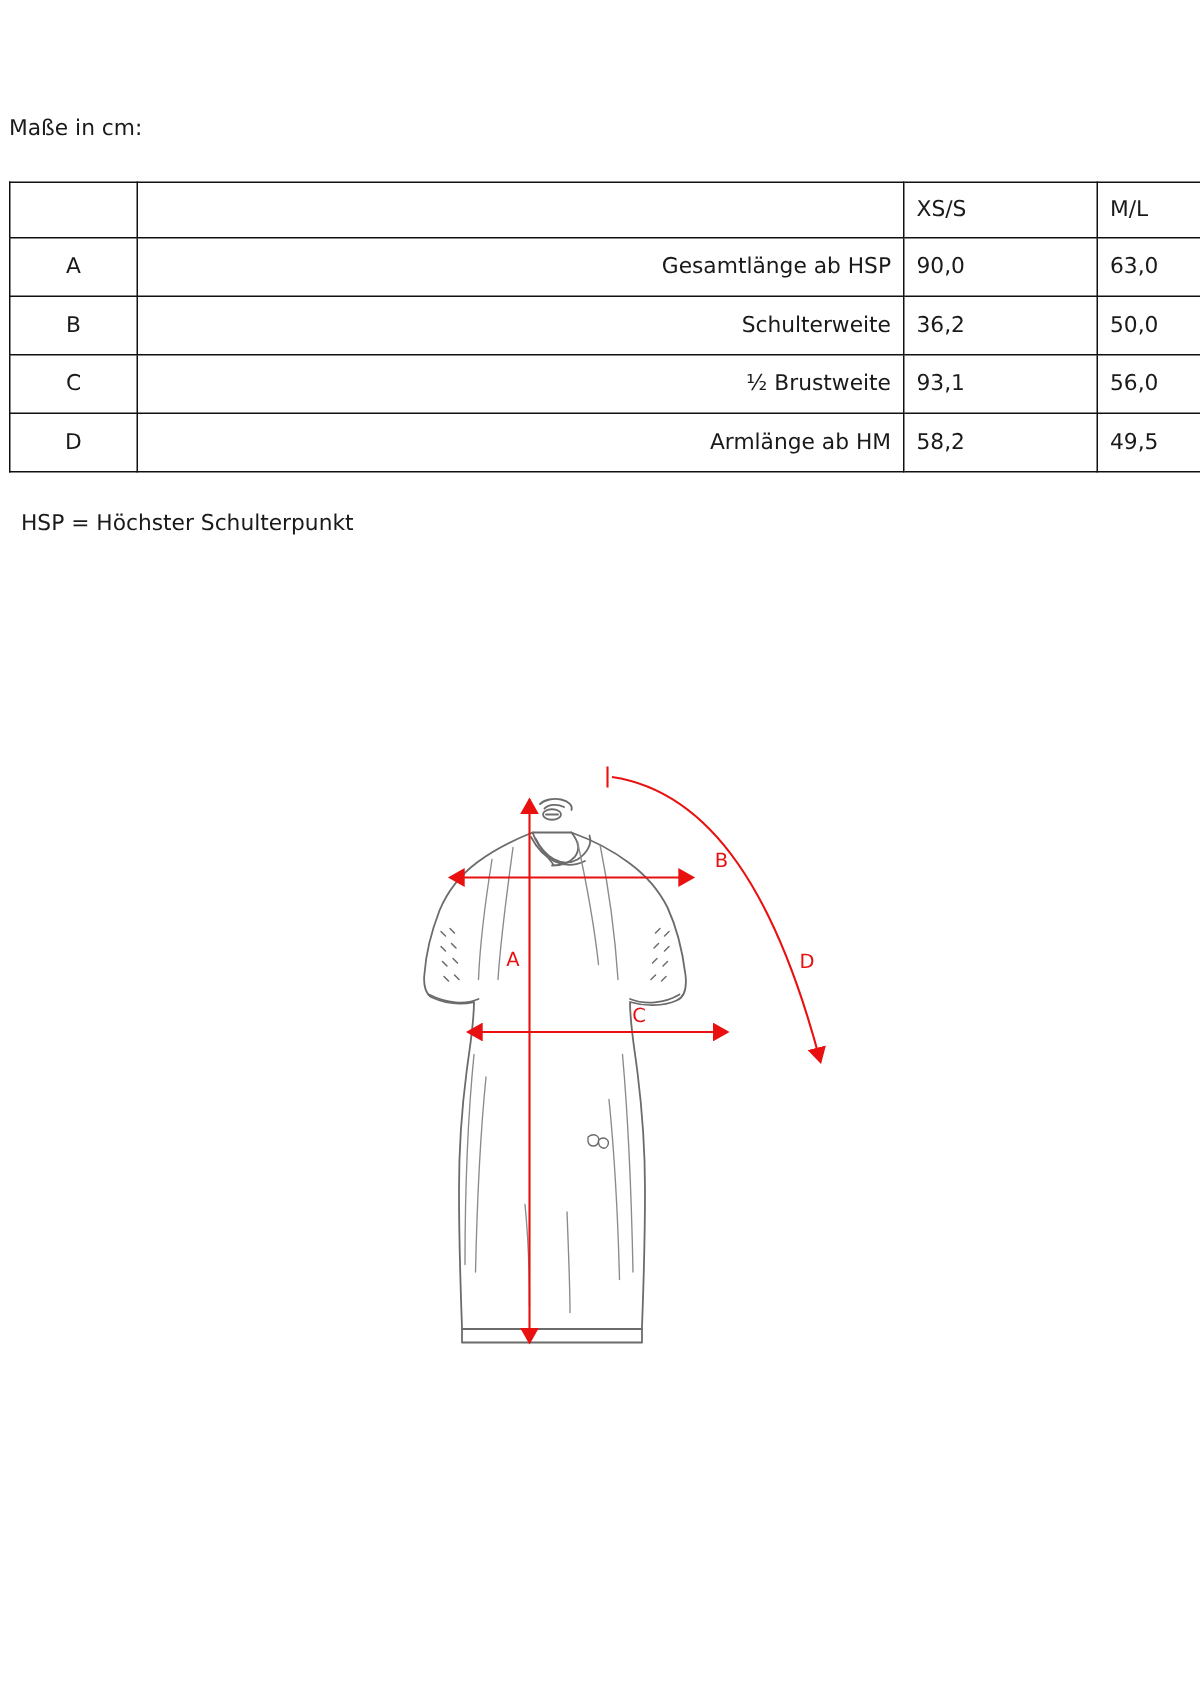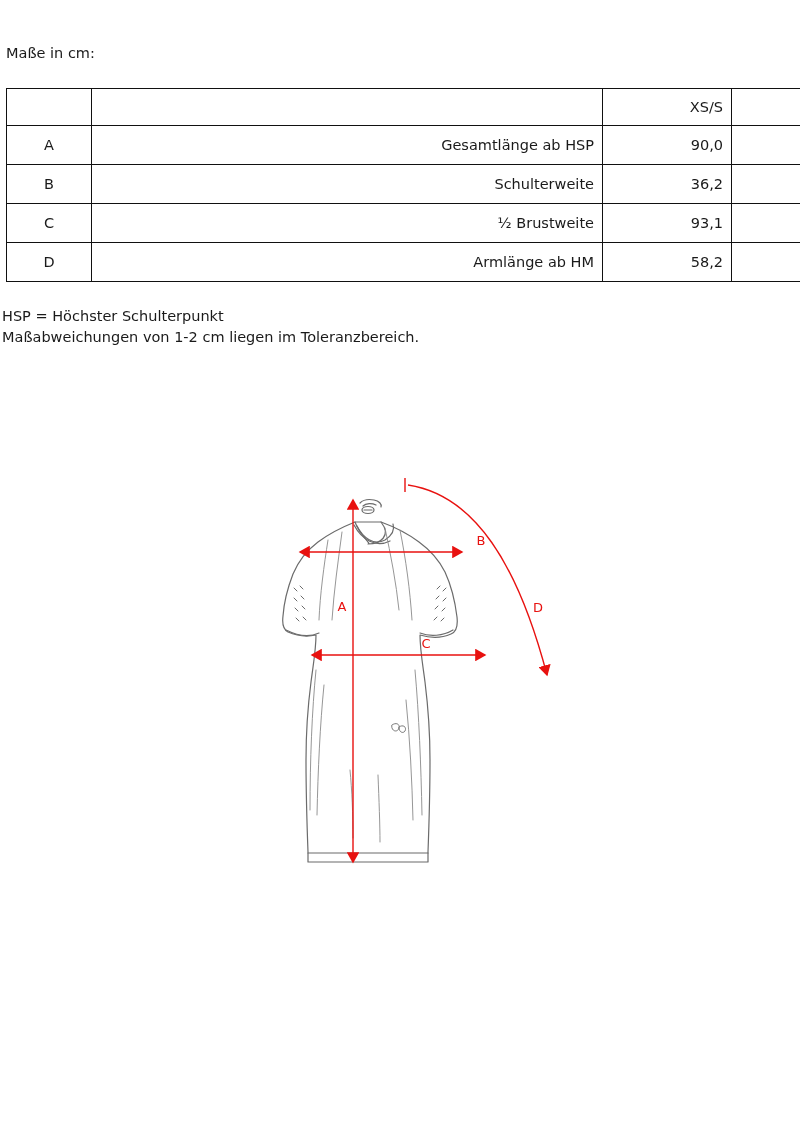--- a/index.html
+++ b/index.html
@@ -11,20 +11,21 @@
     width: 800px;
     height: 1132px;
     position: relative;
     font-family: "DejaVu Sans", sans-serif;
     color: #1a1a1a;
   }
   .page {
     position: absolute;
     inset: 0;
     padding: 0;
+    margin-top: 33px;
   }
   .intro {
     position: absolute;
     left: 6px;
     top: 44px;
     font-size: 14.5px;
     line-height: 1.3;
     color: #1a1a1a;
   }
   table.size-table {
@@ -38,25 +39,25 @@
   table.size-table td, table.size-table th {
     border: 1px solid #111111;
     font-size: 14.5px;
     font-weight: normal;
     color: #1a1a1a;
     height: 38px;
     padding: 0 8px;
   }
   table.size-table .col-letter { width: 68px; text-align: center; }
   table.size-table .col-desc   { width: 480px; text-align: right; padding-left: 22px;}
-  table.size-table .col-size   { width: 112px; text-align: right; }
+  table.size-table .col-size   { width: 112px; text-align: left; }
   table.size-table thead td { height: 36px; }
   .notes {
     position: absolute;
-    left: 2px;
+    left: 14px;
     top: 306px;
     font-size: 14.5px;
     line-height: 1.45;
     color: #1a1a1a;
   }
   .notes div { white-space: pre; }
   .figure {
     position: absolute;
     left: 250px;
     top: 470px;
@@ -104,21 +105,20 @@
         <td class="col-letter">D</td>
         <td class="col-desc">Armlänge ab HM</td>
         <td class="col-size">58,2</td>
         <td class="col-size">49,5</td>
       </tr>
     </tbody>
   </table>
 
   <div class="notes">
     <div>HSP = Höchster Schulterpunkt</div>
-    <div>Maßabweichungen von 1-2 cm liegen im Toleranzbereich.</div>
   </div>
 
   <div class="figure">
     <svg width="330" height="430" viewBox="0 0 330 430" xmlns="http://www.w3.org/2000/svg">
       <defs>
         <marker id="arrEnd" markerWidth="9" markerHeight="9" refX="7" refY="4.5" orient="auto">
           <path d="M0,0 L8,4.5 L0,9 Z" fill="#e8110f"></path>
         </marker>
         <marker id="arrStart" markerWidth="9" markerHeight="9" refX="2" refY="4.5" orient="auto">
           <path d="M9,0 L1,4.5 L9,9 Z" fill="#e8110f"></path>

